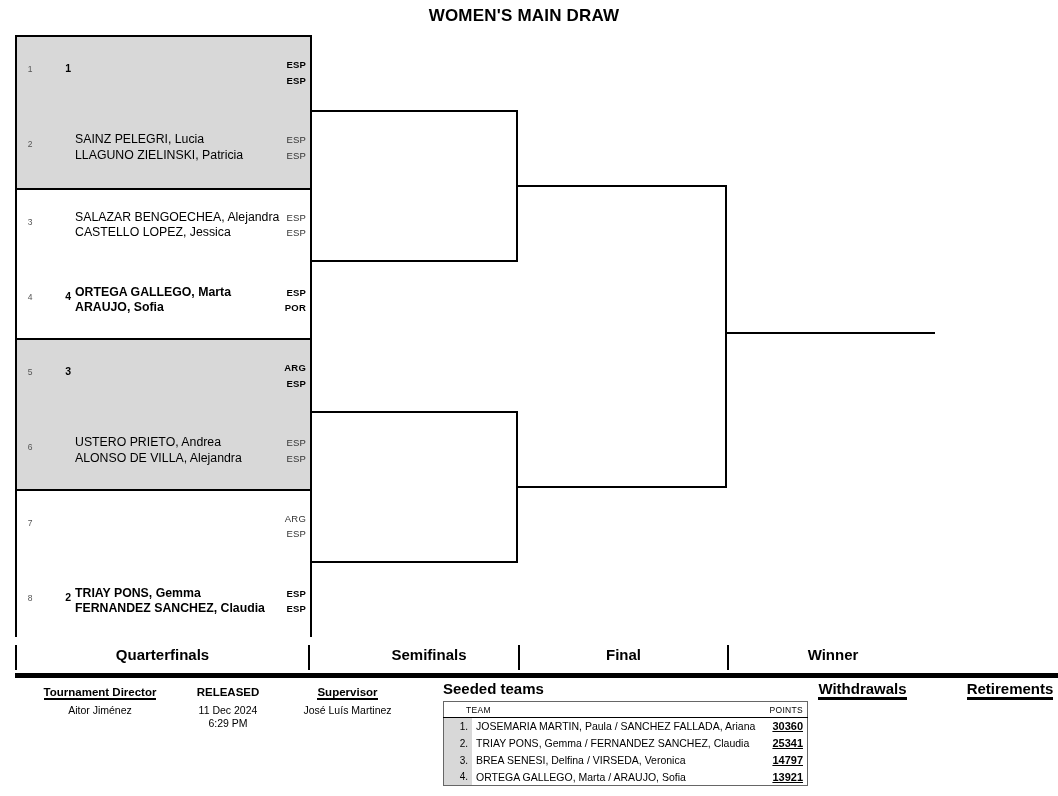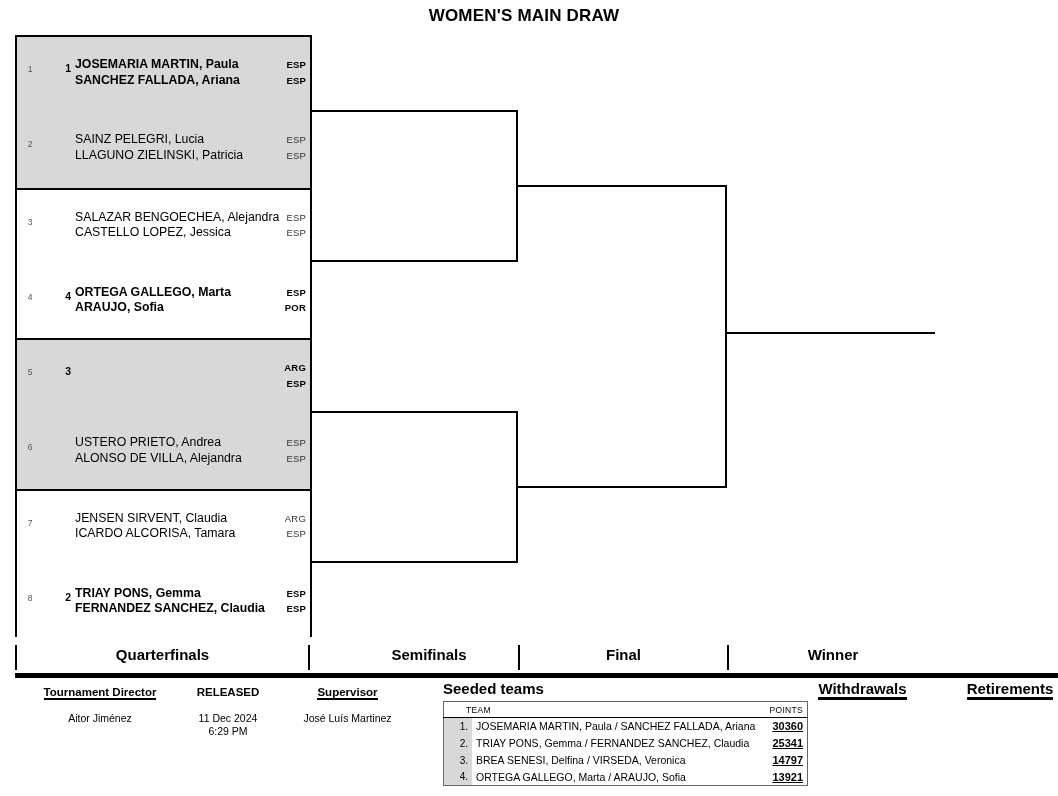--- a/index.html
+++ b/index.html
@@ -135,21 +135,21 @@
   .meta-head {
     font-size: 11.5px;
     font-weight: bold;
     border-bottom: 2px solid #000;
     display: inline-block;
     padding-bottom: 0px;
   }
   .meta-head.no-ul { border-bottom: none; }
   .meta-val {
     font-size: 10.5px;
-    margin-top: 12px;
+    margin-top: 4px;
     line-height: 13px;
   }
 
   
   #seeded {
     position: absolute;
     left: 420px; top: 680px; padding-left: 23px;
   }
   #seeded-title {
     font-size: 15px;
@@ -199,24 +199,20 @@
 <body>
 
 <div id="draw-title">WOMEN'S MAIN DRAW</div>
 
 <div id="draw-box">
 
   <div class="pair shade p1">
     <div class="slot top">
       <div class="slot-no">1</div>
       <div class="seed-no">1</div>
-      <div class="names bold">
-        <div class="ln">JOSEMARIA MARTIN, Paula</div>
-        <div class="ln">SANCHEZ FALLADA, Ariana</div>
-      </div>
       <div class="ctrys">
         <div class="ln">ESP</div>
         <div class="ln">ESP</div>
       </div>
     </div>
     <div class="slot bot">
       <div class="slot-no">2</div>
       <div class="seed-no"></div>
       <div class="names">
         <div class="ln">SAINZ PELEGRI, Lucia</div>
@@ -276,24 +272,20 @@
         <div class="ln">ESP</div>
         <div class="ln">ESP</div>
       </div>
     </div>
   </div>
 
   <div class="pair plain p4">
     <div class="slot top">
       <div class="slot-no">7</div>
       <div class="seed-no"></div>
-      <div class="names">
-        <div class="ln">JENSEN SIRVENT, Claudia</div>
-        <div class="ln">ICARDO ALCORISA, Tamara</div>
-      </div>
       <div class="ctrys light">
         <div class="ln">ARG</div>
         <div class="ln">ESP</div>
       </div>
     </div>
     <div class="slot bot">
       <div class="slot-no">8</div>
       <div class="seed-no">2</div>
       <div class="names bold">
         <div class="ln">TRIAY PONS, Gemma</div>

